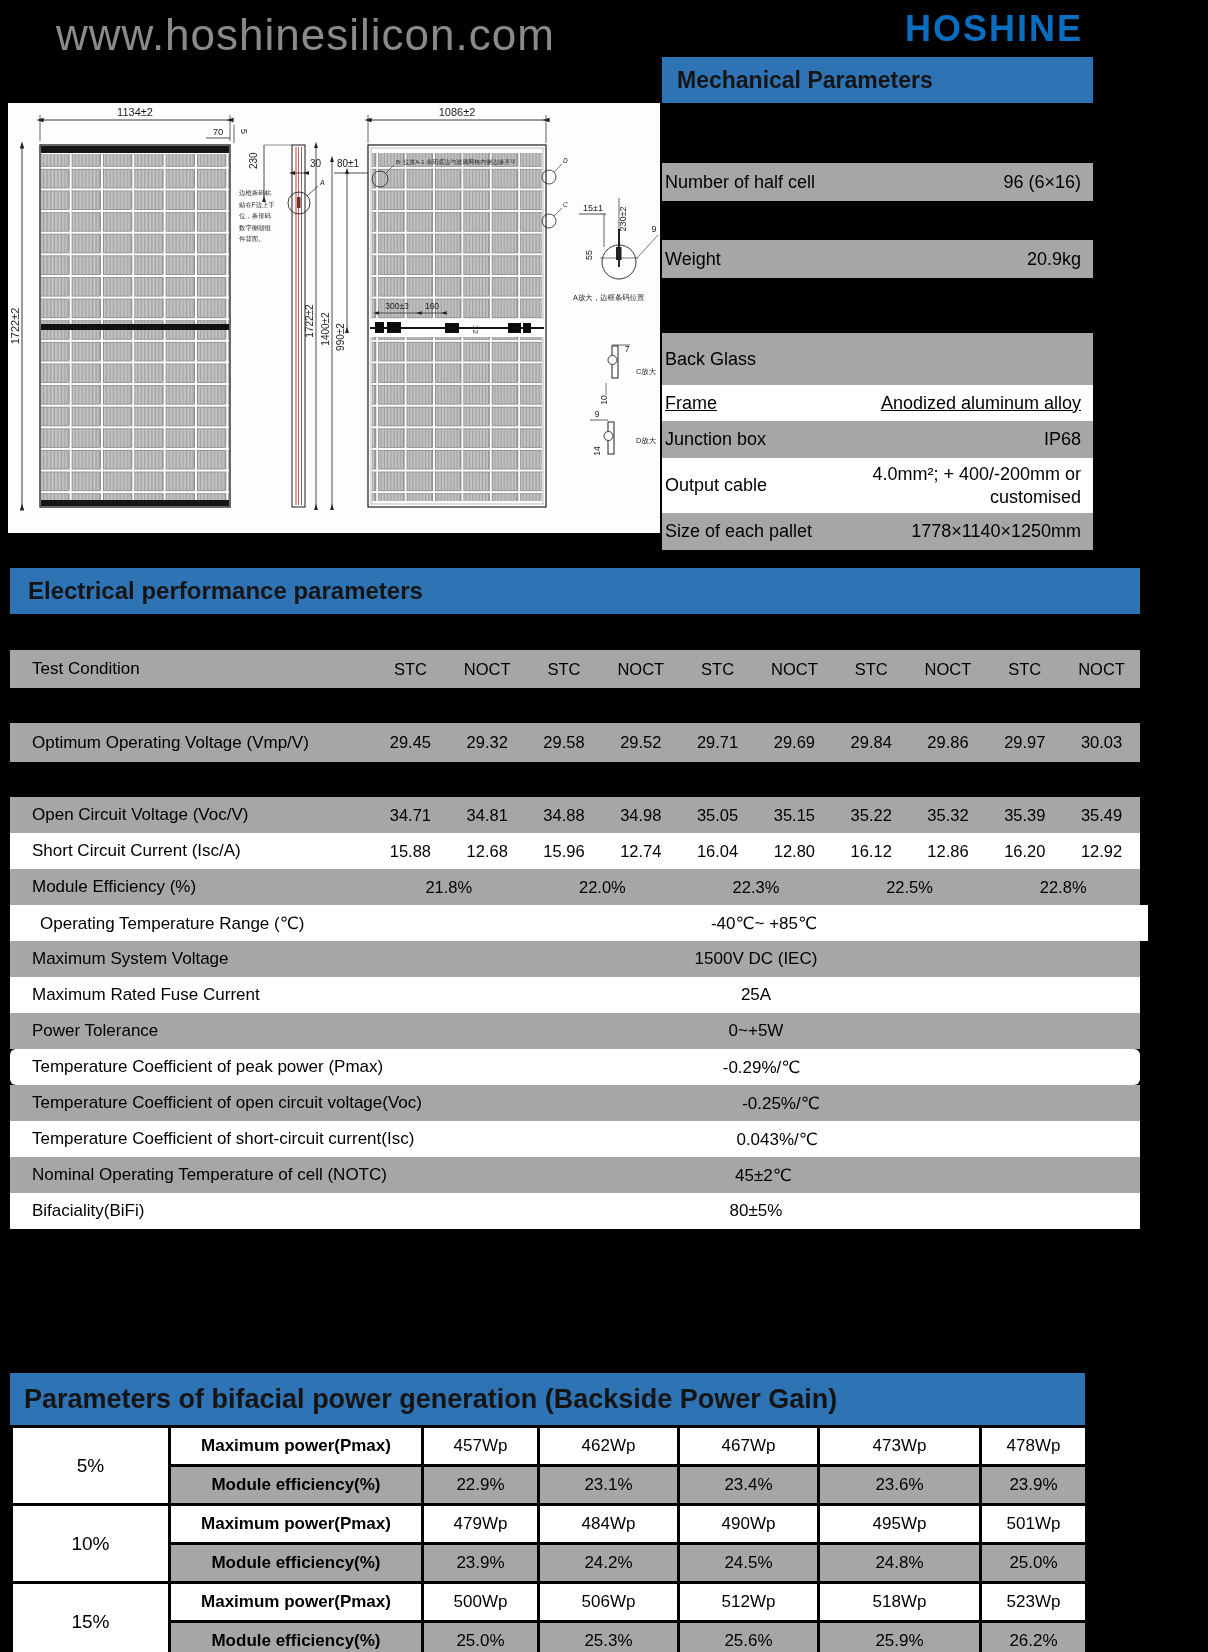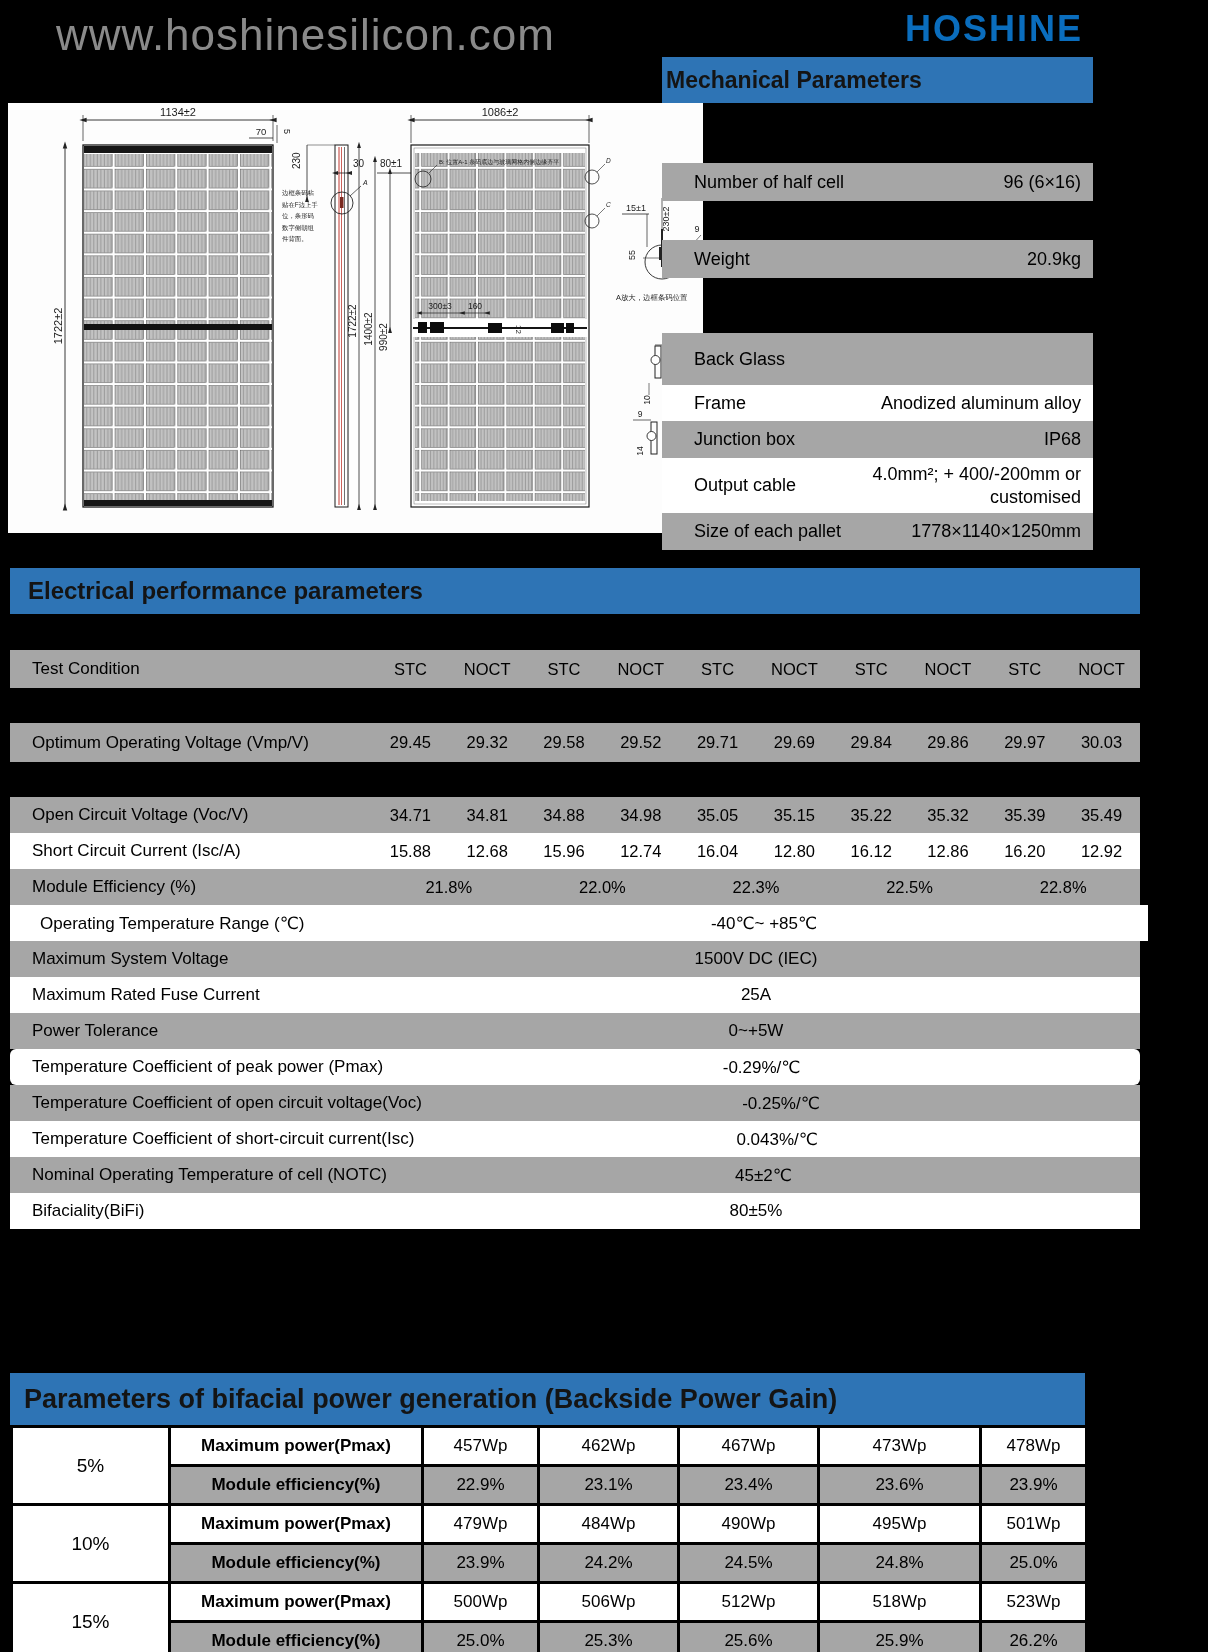--- a/index.html
+++ b/index.html
@@ -1,26 +1,26 @@
 <!DOCTYPE html>
 <html><head>
 <meta charset="utf-8">
 <style>
   html,body{margin:0;padding:0;}
   body{width:1208px;height:1652px;position:relative;background:#000;overflow:hidden;
        font-family:"Liberation Sans","DejaVu Sans",sans-serif;color:#000;}
   .website{position:absolute;left:56px;top:10px;font-size:44px;color:#8a8a8a;letter-spacing:1px;}
   .logo{position:absolute;left:905px;top:8px;font-size:36px;font-weight:bold;color:#0a6dbd;letter-spacing:2px;}
-  .drawing{position:absolute;left:8px;top:103px;width:652px;height:430px;background:#fdfdfd;padding-left:43px;}
+  .drawing{position:absolute;left:8px;top:103px;width:652px;height:430px;background:#fdfdfd;}
   .bluebar{position:absolute;background:#2e74b5;color:#141414;font-weight:600;display:flex;align-items:center;}
-  .mech-bar{left:662px;top:57px;width:431px;height:46px;font-size:23px;padding-left:4px;box-sizing:border-box;}
+  .mech-bar{left:662px;top:57px;width:431px;height:46px;font-size:23px;padding-left:15px;box-sizing:border-box;}
   .elec-bar{left:10px;top:568px;width:1130px;height:46px;font-size:24px;padding-left:18px;box-sizing:border-box;}
   .bif-bar{left:10px;top:1373px;width:1075px;height:52px;font-size:27px;padding-left:14px;box-sizing:border-box;font-weight:700;}
   .mrow{position:absolute;left:662px;width:431px;display:flex;align-items:center;font-size:18px;box-sizing:border-box;}
-  .mrow .mlabel{padding-left:32px;white-space:nowrap;}
+  .mrow .mlabel{padding-left:3px;white-space:nowrap;}
   .mrow .mvalue{flex:1;text-align:right;padding-right:12px;line-height:1.25;}
   .mrow.tall .mvalue{max-width:250px;margin-left:auto;}
   .gray{background:#a6a6a6;}
   .white{background:#fff;}
   .erow{position:absolute;left:10px;width:1130px;display:flex;align-items:center;font-size:17px;}
   .elabel{flex:0 0 340px;padding-left:22px;white-space:nowrap;}
   .ecell{flex:1;text-align:center;font-size:16.5px;}
   .esingle{flex:1;text-align:center;}
   table.bif{position:absolute;left:10px;top:1425px;width:1075px;border-collapse:collapse;table-layout:fixed;}
   table.bif td{border:3px solid #000;height:36px;text-align:center;font-size:17px;background:#fff;padding:0;}
@@ -196,21 +196,21 @@
   <div class="mlabel">Number of half cell</div>
   <div class="mvalue">96 (6×16)</div>
 </div>
 <div class="mrow gray" style="top:240px;height:38px;">
   <div class="mlabel">Weight</div>
   <div class="mvalue">20.9kg</div>
 </div>
 <div class="mrow gray tall" style="top:333px;height:52px;">
   <div class="mlabel">Back Glass</div>
 </div>
-<div class="mrow white" style="top:385px;height:36px;">
+<div class="mrow white" style="top:385px;height:36px;text-decoration:underline;">
   <div class="mlabel">Frame</div>
   <div class="mvalue">Anodized aluminum alloy</div>
 </div>
 <div class="mrow gray" style="top:421px;height:37px;">
   <div class="mlabel">Junction box</div>
   <div class="mvalue">IP68</div>
 </div>
 <div class="mrow white tall" style="top:458px;height:55px;">
   <div class="mlabel">Output cable</div>
   <div class="mvalue">4.0mm²; + 400/-200mm or customised</div>

